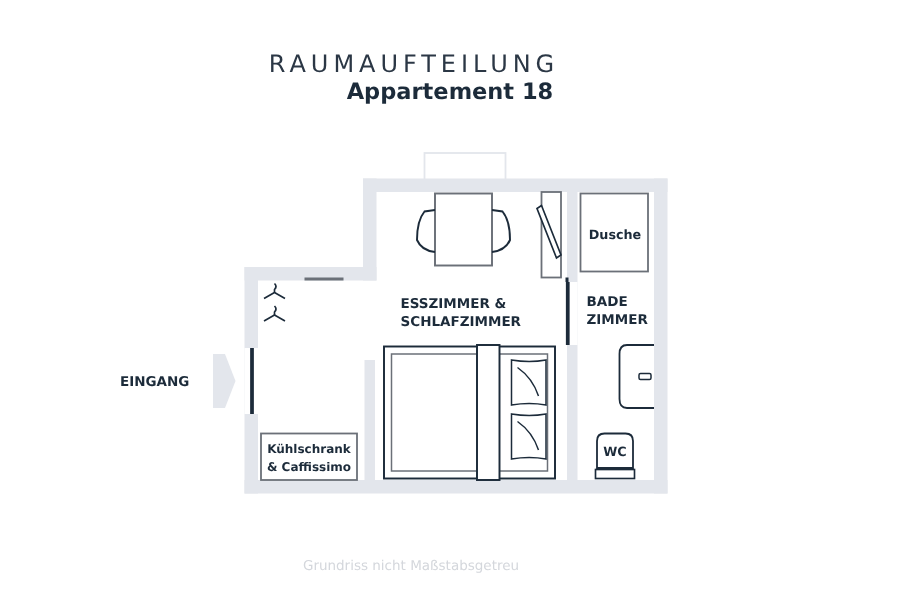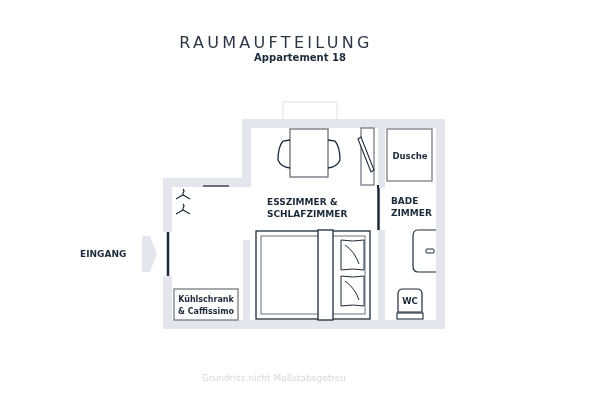--- a/index.html
+++ b/index.html
@@ -1,21 +1,21 @@
 <!DOCTYPE html>
 <html><head>
   <meta charset="utf-8">
   <style>
     html, body { margin: 0; padding: 0; background: #ffffff; }
     body { width: 600px; height: 400px; position: relative; overflow: hidden;
            font-family: "DejaVu Sans", "Liberation Sans", sans-serif; color: #1c2b3a; }
     .title { position: absolute; left: 0; width: 552px; top: 33px; text-align: center;
              font-size: 16px; letter-spacing: 3.3px; color: #2b3745; font-weight: normal; }
     .subtitle { position: absolute; left: 0; width: 600px; top: 52px; text-align: center;
-                font-size: 10px; font-weight: bold; color: #1c2b3a; }
+                font-size: 15px; font-weight: bold; color: #1c2b3a; }
     svg.plan { position: absolute; left: 0; top: 0; }
     .lbl { font-family: "DejaVu Sans", "Liberation Sans", sans-serif; font-weight: bold;
            fill: #1c2b3a; }
     .footer { position: absolute; left: 0; width: 548px; top: 373px; text-align: center;
               font-size: 9px; color: #d4d7dc; }
   </style>
 </head>
 <body>
 
 <div class="title">RAUMAUFTEILUNG</div>

